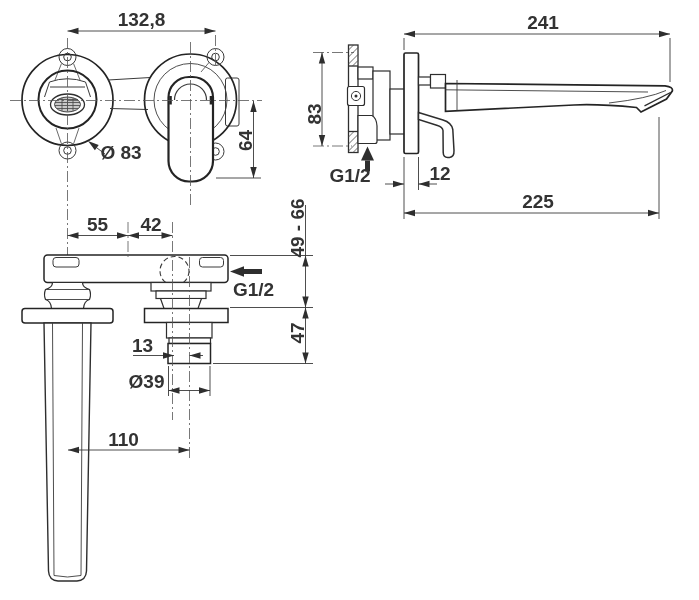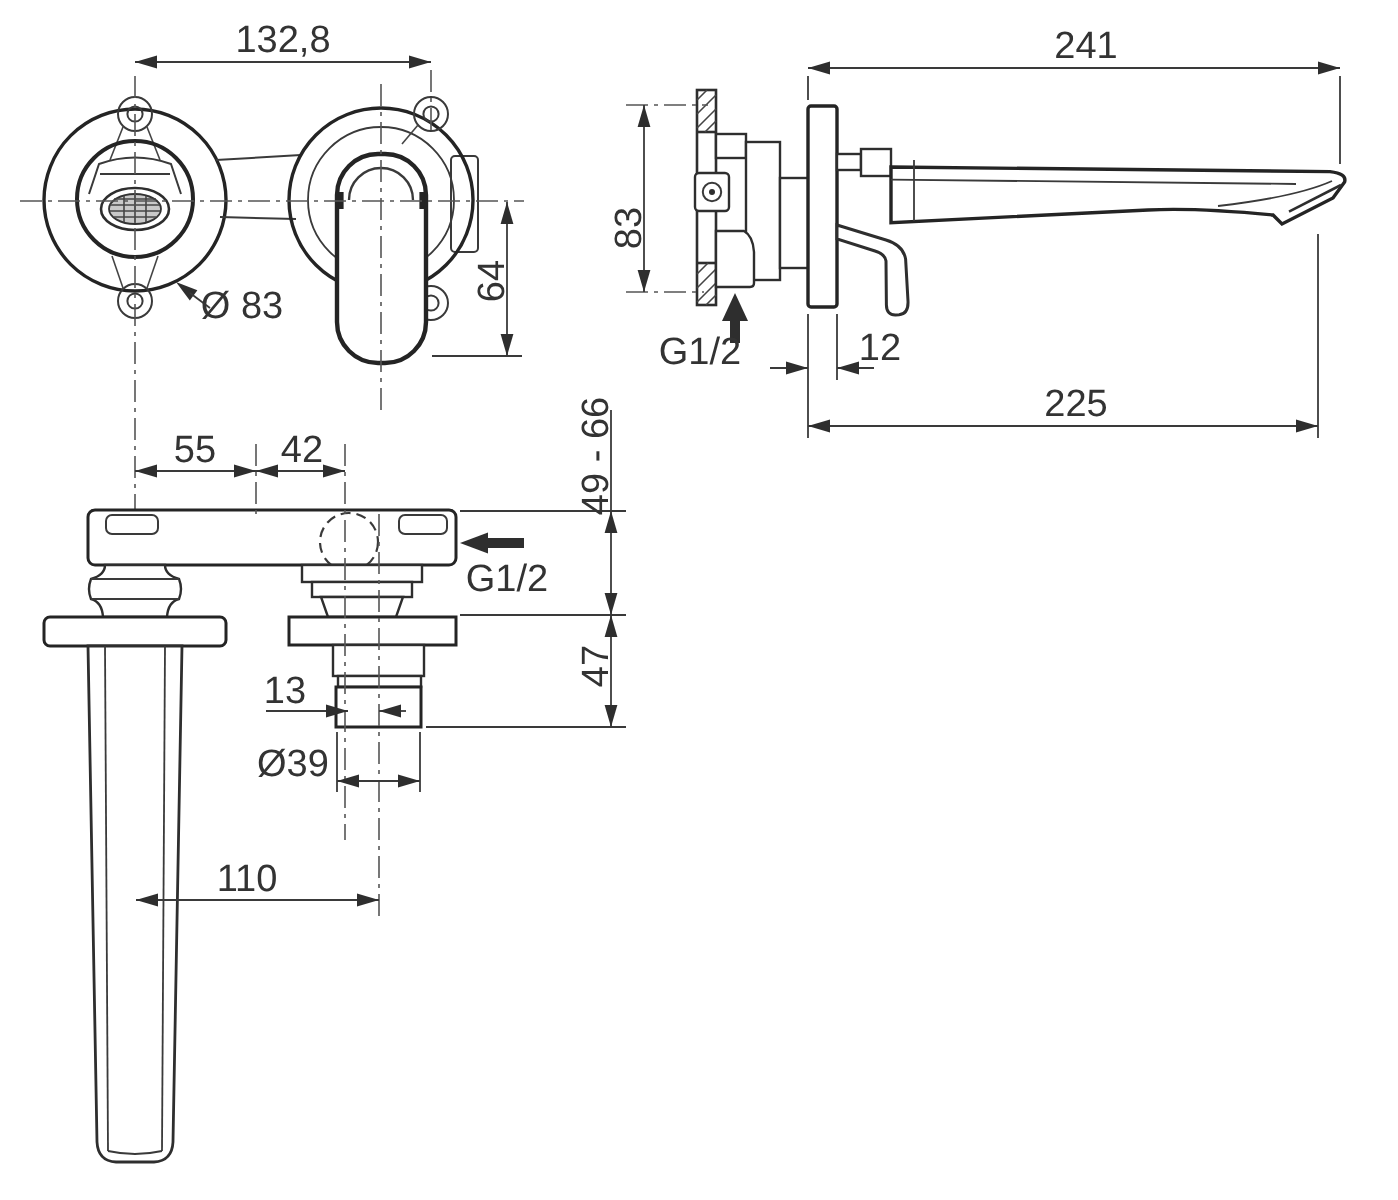--- a/index.html
+++ b/index.html
@@ -1,16 +1,16 @@
 <!DOCTYPE html>
 <html><head>
 <meta charset="utf-8">
 <style>
   html,body{margin:0;padding:0;background:#ffffff;}
-  .canvas{position:relative;width:699px;height:600px;background:#ffffff;overflow:hidden;}
+  .canvas{position:relative;width:699px;height:600px;background:#ffffff;overflow:hidden;font-weight:bold;}
   svg{display:block;}
   svg text{font-family:"Liberation Sans",sans-serif;font-size:19px;fill:#333333;}
   .thin{stroke:#3a3a3a;stroke-width:1;fill:none;}
   .med{stroke:#2e2e2e;stroke-width:1.3;fill:none;}
   .bold{stroke:#242424;stroke-width:1.7;fill:none;}
   .boldw{stroke:#242424;stroke-width:1.7;fill:#ffffff;}
   .medw{stroke:#2e2e2e;stroke-width:1.2;fill:#ffffff;}
   .dim{stroke:#3a3a3a;stroke-width:0.9;fill:none;}
   .cl{stroke:#555555;stroke-width:0.8;fill:none;stroke-dasharray:11 3 2 3;}
   .ah{fill:#2e2e2e;stroke:none;}

